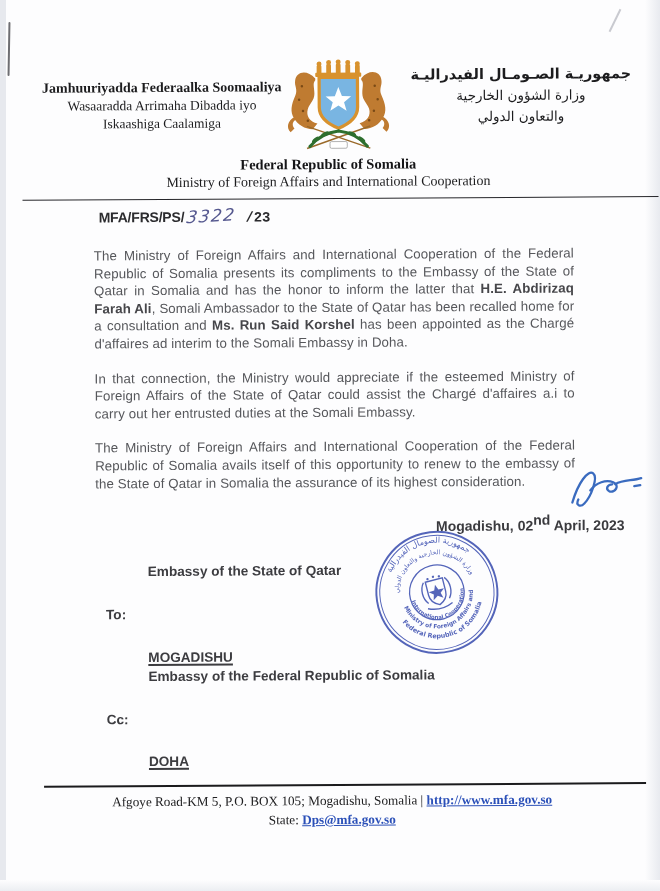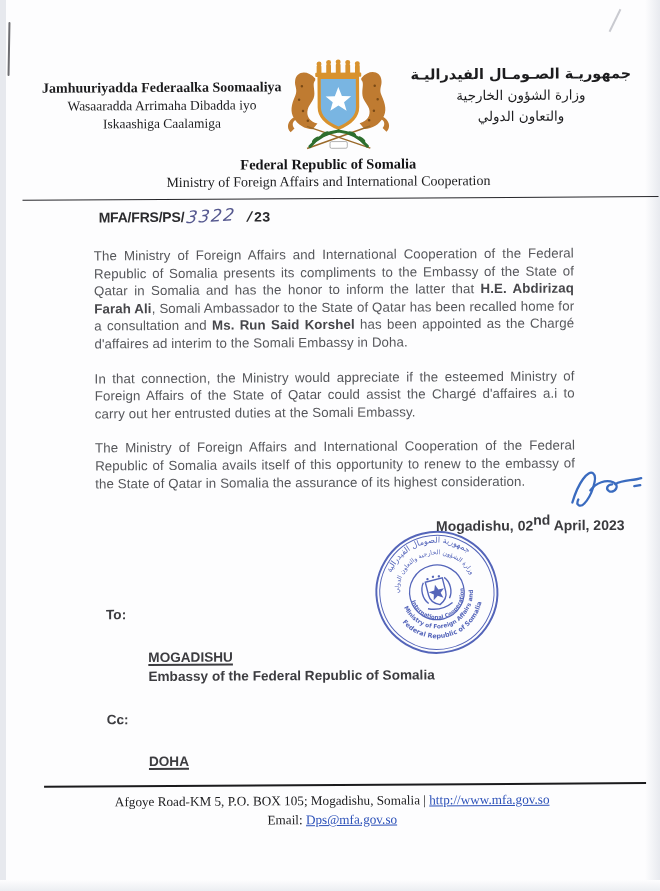--- a/index.html
+++ b/index.html
@@ -59,21 +59,21 @@
   .city{text-decoration:underline;text-decoration-thickness:1.5px;text-underline-offset:2px;margin-top:24px;}
 
   
   .stamp{position:absolute;left:358px;top:515px;width:156px;height:156px;
       mix-blend-mode:multiply;opacity:0.88;}
 
   
   .foot-rule{position:absolute;left:42px;right:16px;top:784px;border-top:2.6px solid #1b1b1d;}
   .footer{position:absolute;left:0;top:791px;width:660px;text-align:center;
       font-family:"Liberation Serif",serif;font-size:13.2px;line-height:1.45;color:#202022;}
-  .footer a{color:#2b50b8;text-decoration:underline;cursor:pointer;}
+  .footer a{color:#2b50b8;text-decoration:underline;cursor:pointer;font-weight:bold;}
 </style>
 </head>
 <body>
 
 <div class="page">
   <div class="edge-left"></div>
   <div class="edge-right"></div>
   <div class="edge-bottom"></div>
   <div class="mark-left"></div>
   <div class="mark-topright"></div>
@@ -173,20 +173,21 @@
       </svg>
     </div>
 
     <div class="date-line">
       <span>Mogadishu, 02</span><sup>nd</sup><span> April, 2023</span>
     </div>
 
     <div class="recipients">
       <div class="recip-row">
         <span class="recip-label">To:</span>
+        <span>Embassy of the State of Qatar</span>
       </div>
       <div class="recip-row">
         <span class="recip-label"></span>
         <span class="city">MOGADISHU</span>
       </div>
       <div class="recip-row">
         <span class="recip-label">Cc:</span>
         <span>Embassy of the Federal Republic of Somalia</span>
       </div>
       <div class="recip-row">
@@ -243,19 +244,19 @@
       </svg>
     </div>
 
     <div class="foot-rule"></div>
     <div class="footer">
       <div>
         <span>Afgoye Road-KM 5, P.O. BOX 105; Mogadishu, Somalia |</span>
         <a>http://www.mfa.gov.so</a>
       </div>
       <div>
-        <span>Email:</span>
+        <span>State:</span>
         <a>Dps@mfa.gov.so</a>
       </div>
     </div>
 
   </div>
 </div>
 
 </body></html>

